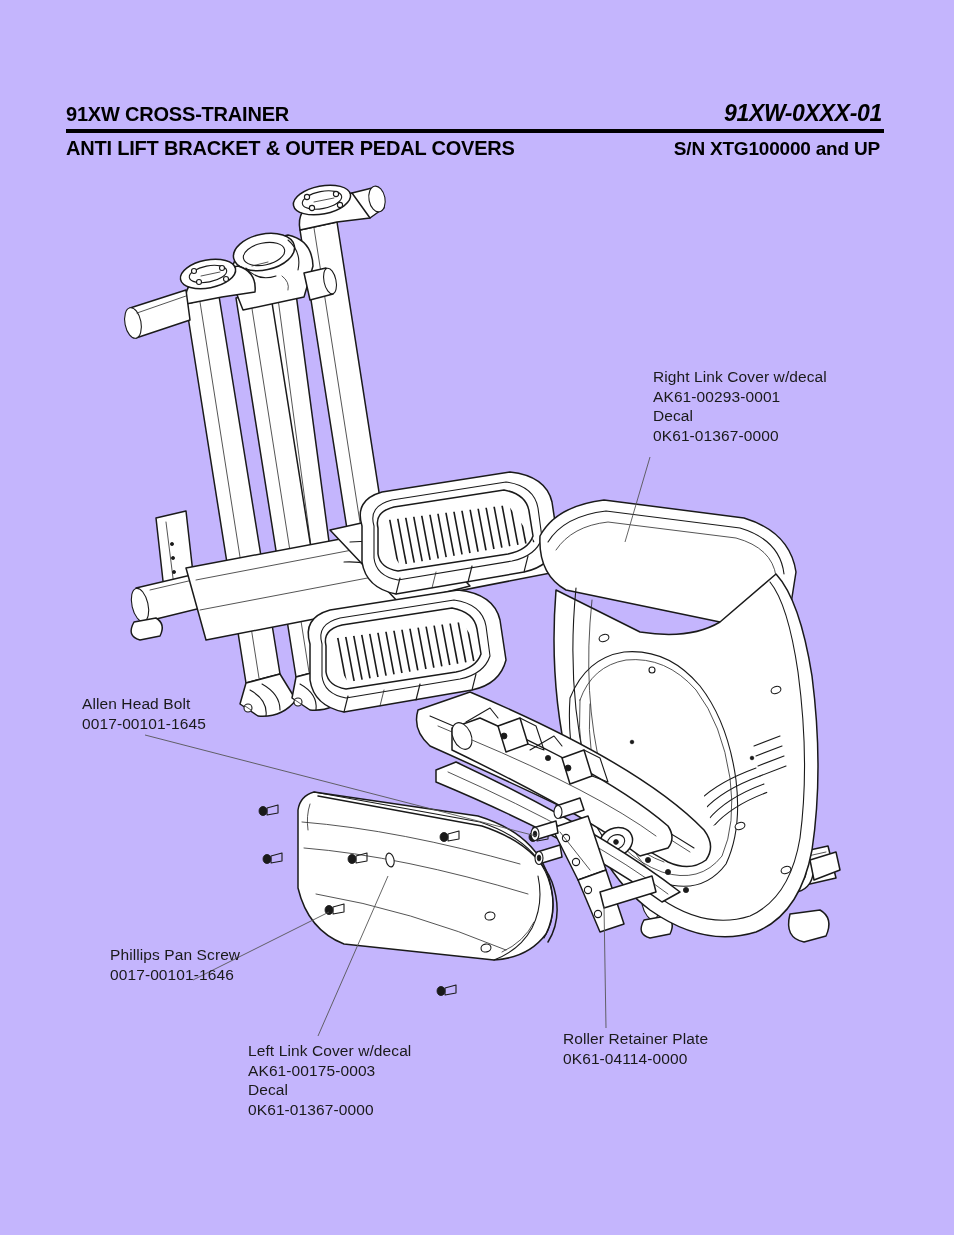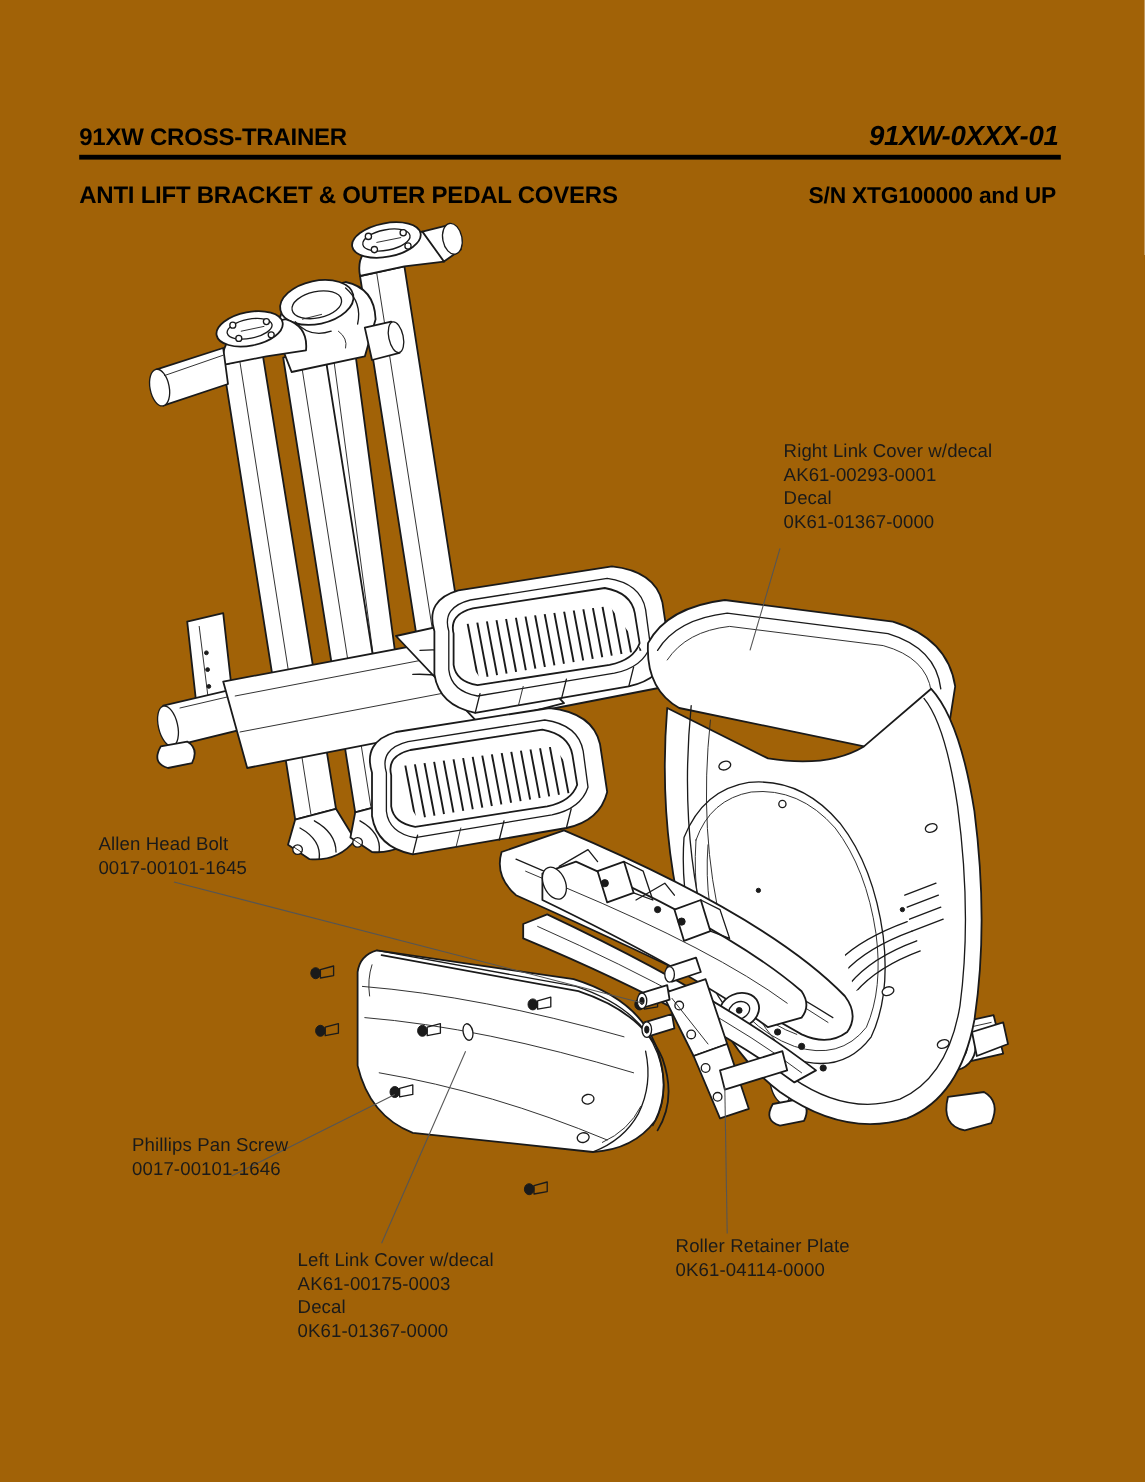--- a/index.html
+++ b/index.html
@@ -9,39 +9,39 @@
     background: #ffffff;
   }
   body {
     font-family: "Liberation Sans", sans-serif;
     color: #000000;
   }
   #page {
     position: relative;
     width: 954px;
     height: 1235px;
-    background: #a16207;
+    background: #c4b5fd;
     overflow: hidden;
   }
 
   
   #header {
     position: absolute;
     left: 66px;
     top: 100px;
     width: 818px;
   }
   .hdr-row {
     display: flex;
     align-items: baseline;
     justify-content: space-between;
     width: 100%;
   }
   .hdr-row-1 { height: 26px; }
-  .hdr-row-2 { height: 30px; margin-top: 26px; }
+  .hdr-row-2 { height: 30px; margin-top: 11px; }
 
   .model-name {
     font-size: 20px;
     font-weight: bold;
     letter-spacing: -0.2px;
     white-space: nowrap;
   }
   .part-number {
     font-size: 23px;
     font-weight: bold;

